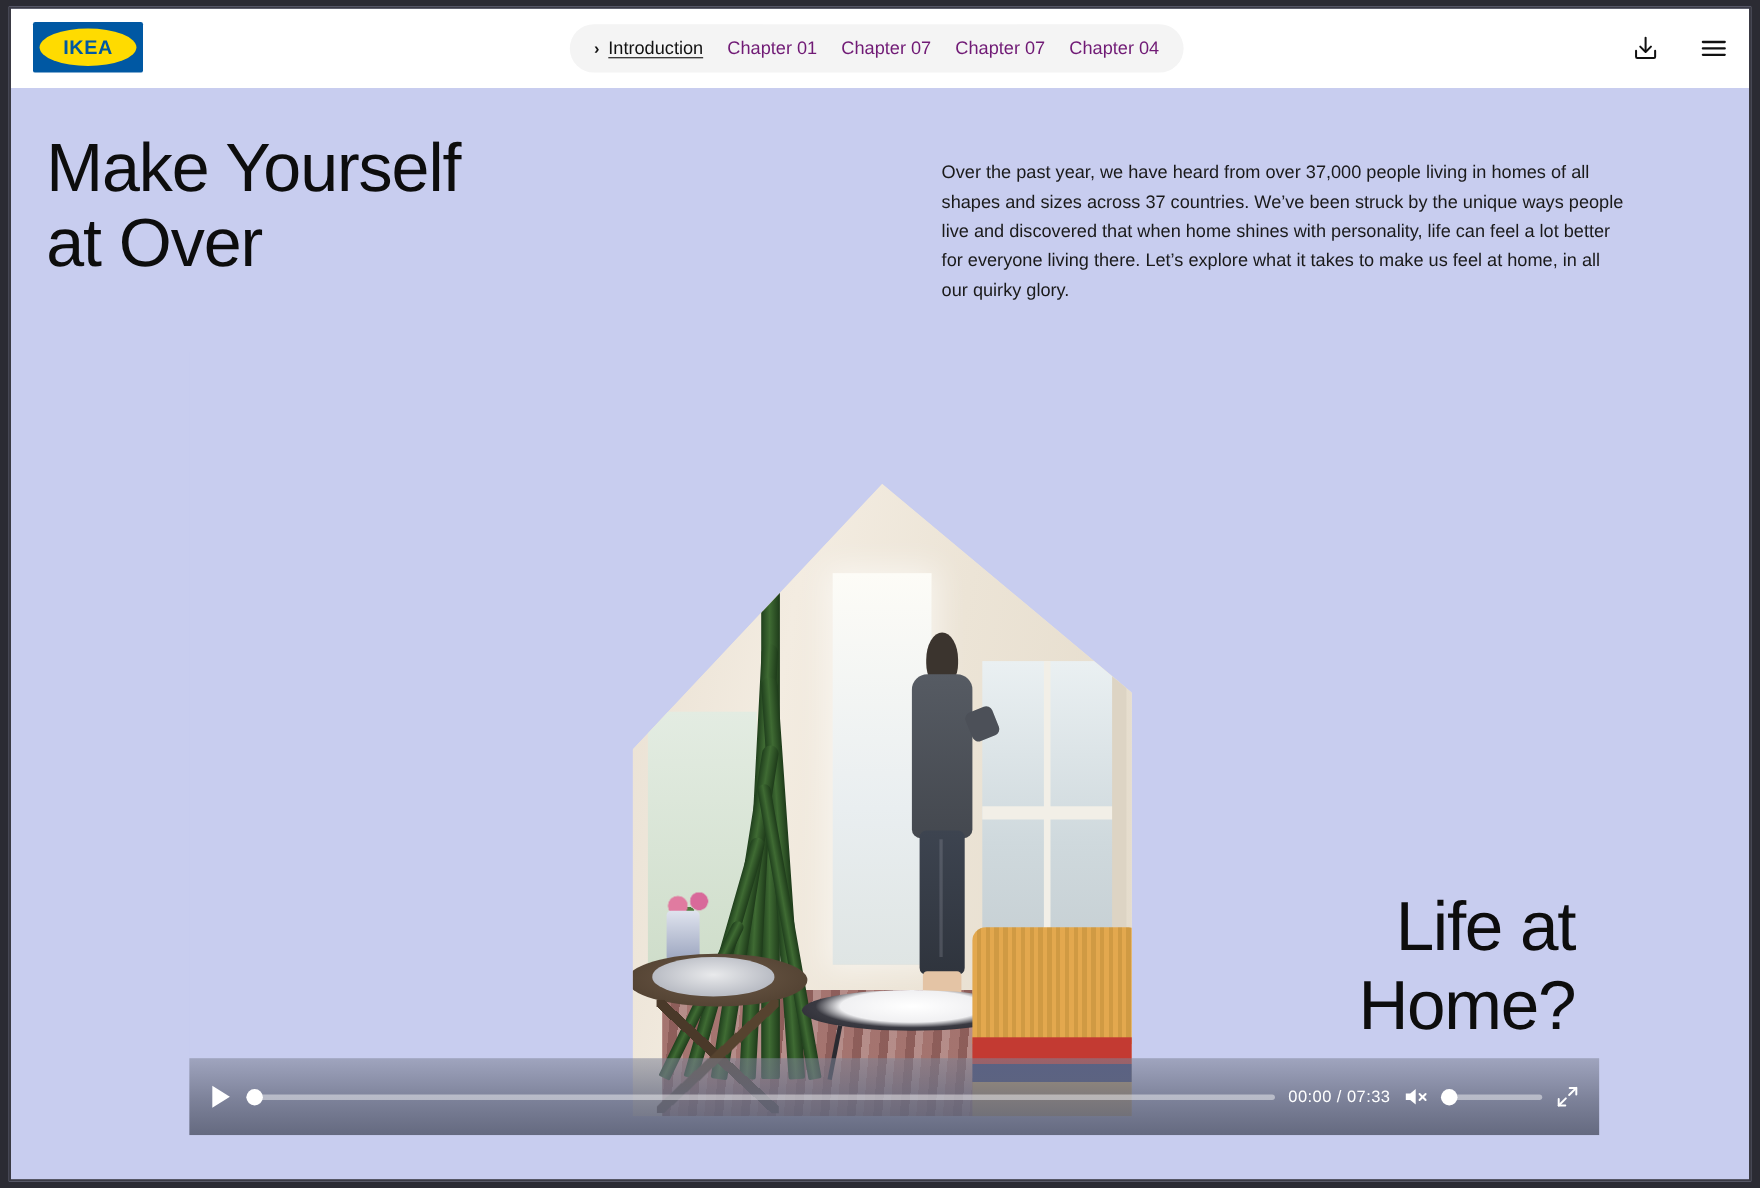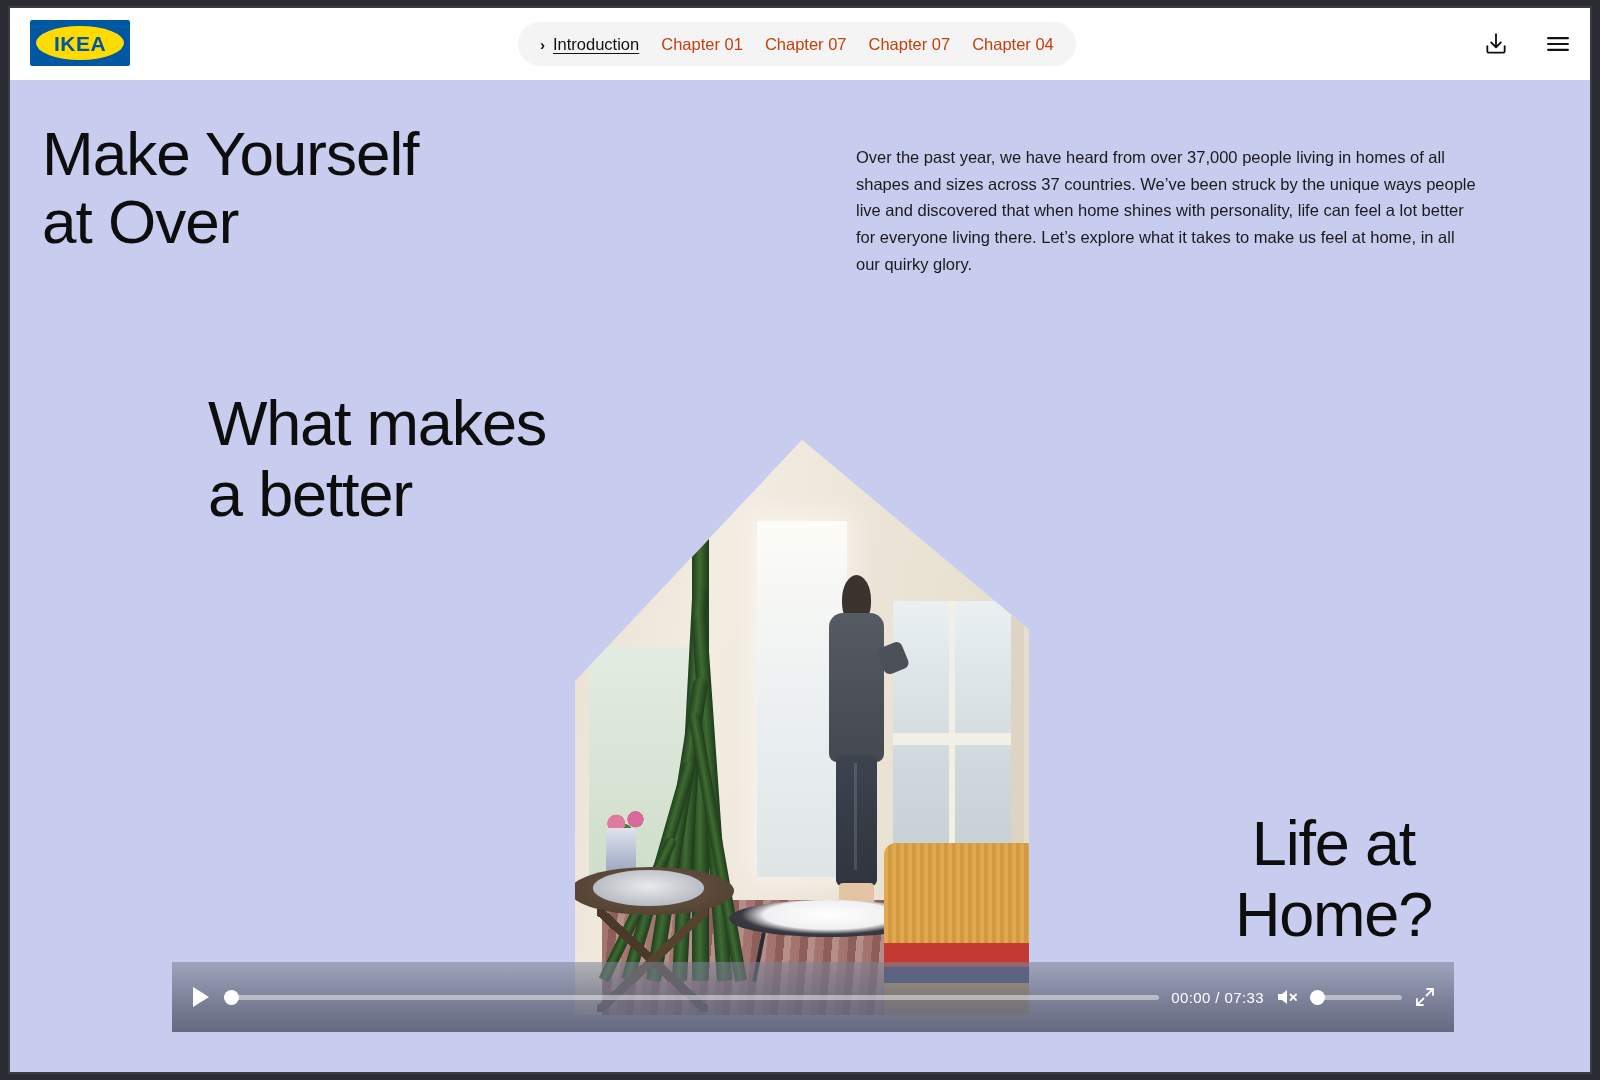--- a/index.html
+++ b/index.html
@@ -46,21 +46,21 @@
     width: 88px; height: 34px;
     background: #ffdb00;
     border-radius: 50%;
     display: flex;
     align-items: center;
     justify-content: center;
   }
   .logo-text {
     font-family: "Liberation Sans", sans-serif;
     font-weight: 700;
-    font-size: 21px;
+    font-size: 18px;
     letter-spacing: 0.5px;
     color: #0058a3;
     line-height: 1;
   }
 
   .navpill {
     position: absolute;
     left: 508px; top: 14px;
     height: 44px;
     background: #f4f4f4;
@@ -72,21 +72,21 @@
   }
   .nav-chevron {
     font-size: 15px;
     color: #111;
     font-weight: 700;
     line-height: 1;
     margin-right: -14px;
   }
   .nav-item {
     font-size: 16.5px;
-    color: #c2410c;
+    color: #701a75;
     white-space: nowrap;
     cursor: pointer;
   }
   .nav-item.active {
     color: #111;
     text-decoration: underline;
     text-underline-offset: 3px;
   }
 
   .header-actions {
@@ -145,21 +145,21 @@
     line-height: 1.12;
     color: #0d0d0d;
     letter-spacing: -1.2px;
     white-space: pre-line;
     z-index: 3;
   }
 
   .big-line-2 {
     position: absolute;
     right: 22px; top: 488px;
-    text-align: center;
+    text-align: right;
     font-size: 63px;
     line-height: 1.12;
     color: #0d0d0d;
     letter-spacing: -1.2px;
     white-space: pre-line;
     z-index: 3;
   }
 
   
   .house-video {
@@ -427,22 +427,20 @@
       </div>
     </div>
   </div>
 
   <h1 class="hero-title">Make Yourself
 at Over</h1>
   <p class="hero-para">Over the past year, we have heard from over 37,000 people living in homes of all shapes and sizes across 37 countries. We’ve been struck by the unique ways people live and discovered that when home shines with personality, life can feel a lot better for everyone living there. Let’s explore what it takes to make us feel at home, in all our quirky glory.</p>
 
   <div class="stage">
 
-    <div class="big-line-1">What makes
-a better</div>
     <div class="big-line-2">Life at
 Home?</div>
 
     <div class="house-video">
       <div class="hv-layer">
         <div class="hv-wall"></div>
         <div class="hv-win-left"></div>
         <div class="hv-door"></div>
         <div class="hv-win-right"></div>
         <div class="hv-frame-r"></div>

